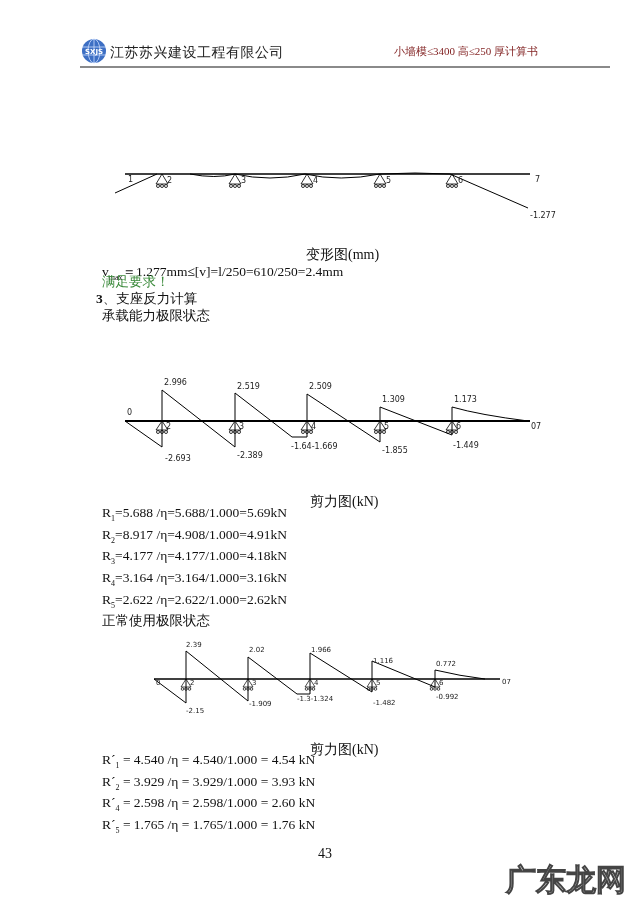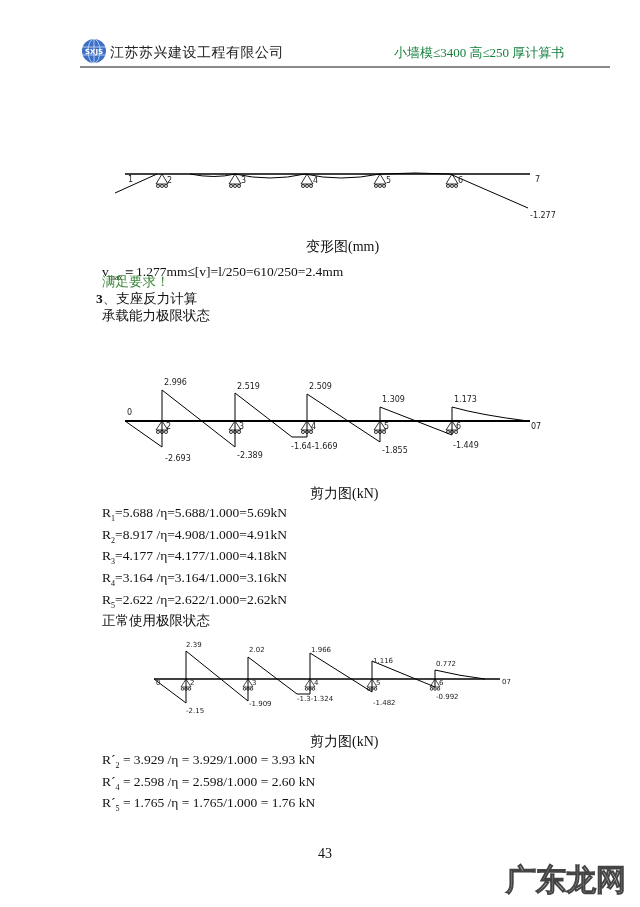--- a/index.html
+++ b/index.html
@@ -1,23 +1,23 @@
 <!DOCTYPE html>
 <html><head>
 <meta charset="utf-8">
 <style>
   html, body { margin:0; padding:0; background:#ffffff; }
   body { width:640px; height:907px; position:relative; overflow:hidden;
          font-family:"Liberation Serif", "DejaVu Serif", serif; color:#111; }
   .abs { position:absolute; }
   .hdr-left { left:110px; top:44px; font-size:14px; letter-spacing:0.5px; color:#222;text-align:right; }
-  .hdr-right { left:394px; top:44px; font-size:13px; color:#15803d; }
+  .hdr-right { left:394px; top:44px; font-size:11px; color:#7f1d1d; }
   .hdr-rule { left:80px; top:66px; width:530px; height:2px; background:#8a8a8a; }
   .logo { left:80px; top:37px; width:28px; height:28px;text-decoration:underline; }
-  .caption { font-size:14px; color:#111; }
+  .caption { font-size:14px; color:#111;margin-top:8px; }
   .line { font-size:13.5px; line-height:16px; color:#111; white-space:nowrap; }
   .green { color:#3b8a3b; }
   .bold { font-weight:bold; }
   svg text { font-family:"DejaVu Sans", sans-serif; }
   .pageno { left:318px; top:846px; font-size:14px; font-weight:normal; }
   .wm { left:506px; top:860px; font-family:"DejaVu Sans", sans-serif; font-size:30px; font-weight:normal;
         color:#fff; -webkit-text-stroke:2px #444; letter-spacing:0px; }
 </style>
 </head>
 <body>
@@ -211,19 +211,20 @@
         <path d="M0,0 L-5,8 L5,8 Z"></path>
         <circle cx="-3.5" cy="10" r="1.3"></circle>
         <circle cx="0" cy="10" r="1.3"></circle>
         <circle cx="3.5" cy="10" r="1.3"></circle>
       </g>
   </g>
 </svg>
 
 <div class="abs caption" style="left:310px;top:733px">剪力图(kN)</div>
 <div class="abs" style="left:102px;top:752px">
+  <div class="line"><span>R´</span><sub style="font-size:8px">1</sub><span> = 4.540 /η  = 4.540/1.000 = 4.54 kN</span></div>
   <div class="line"><span>R´</span><sub style="font-size:8px">2</sub><span> = 3.929 /η  = 3.929/1.000 = 3.93 kN</span></div>
   <div class="line"><span>R´</span><sub style="font-size:8px">4</sub><span> = 2.598 /η  = 2.598/1.000 = 2.60 kN</span></div>
   <div class="line"><span>R´</span><sub style="font-size:8px">5</sub><span> = 1.765 /η  = 1.765/1.000 = 1.76 kN</span></div>
 </div>
 
 <div class="abs pageno">43</div>
 <div class="abs wm">广东龙网</div>
 
 </body></html>

